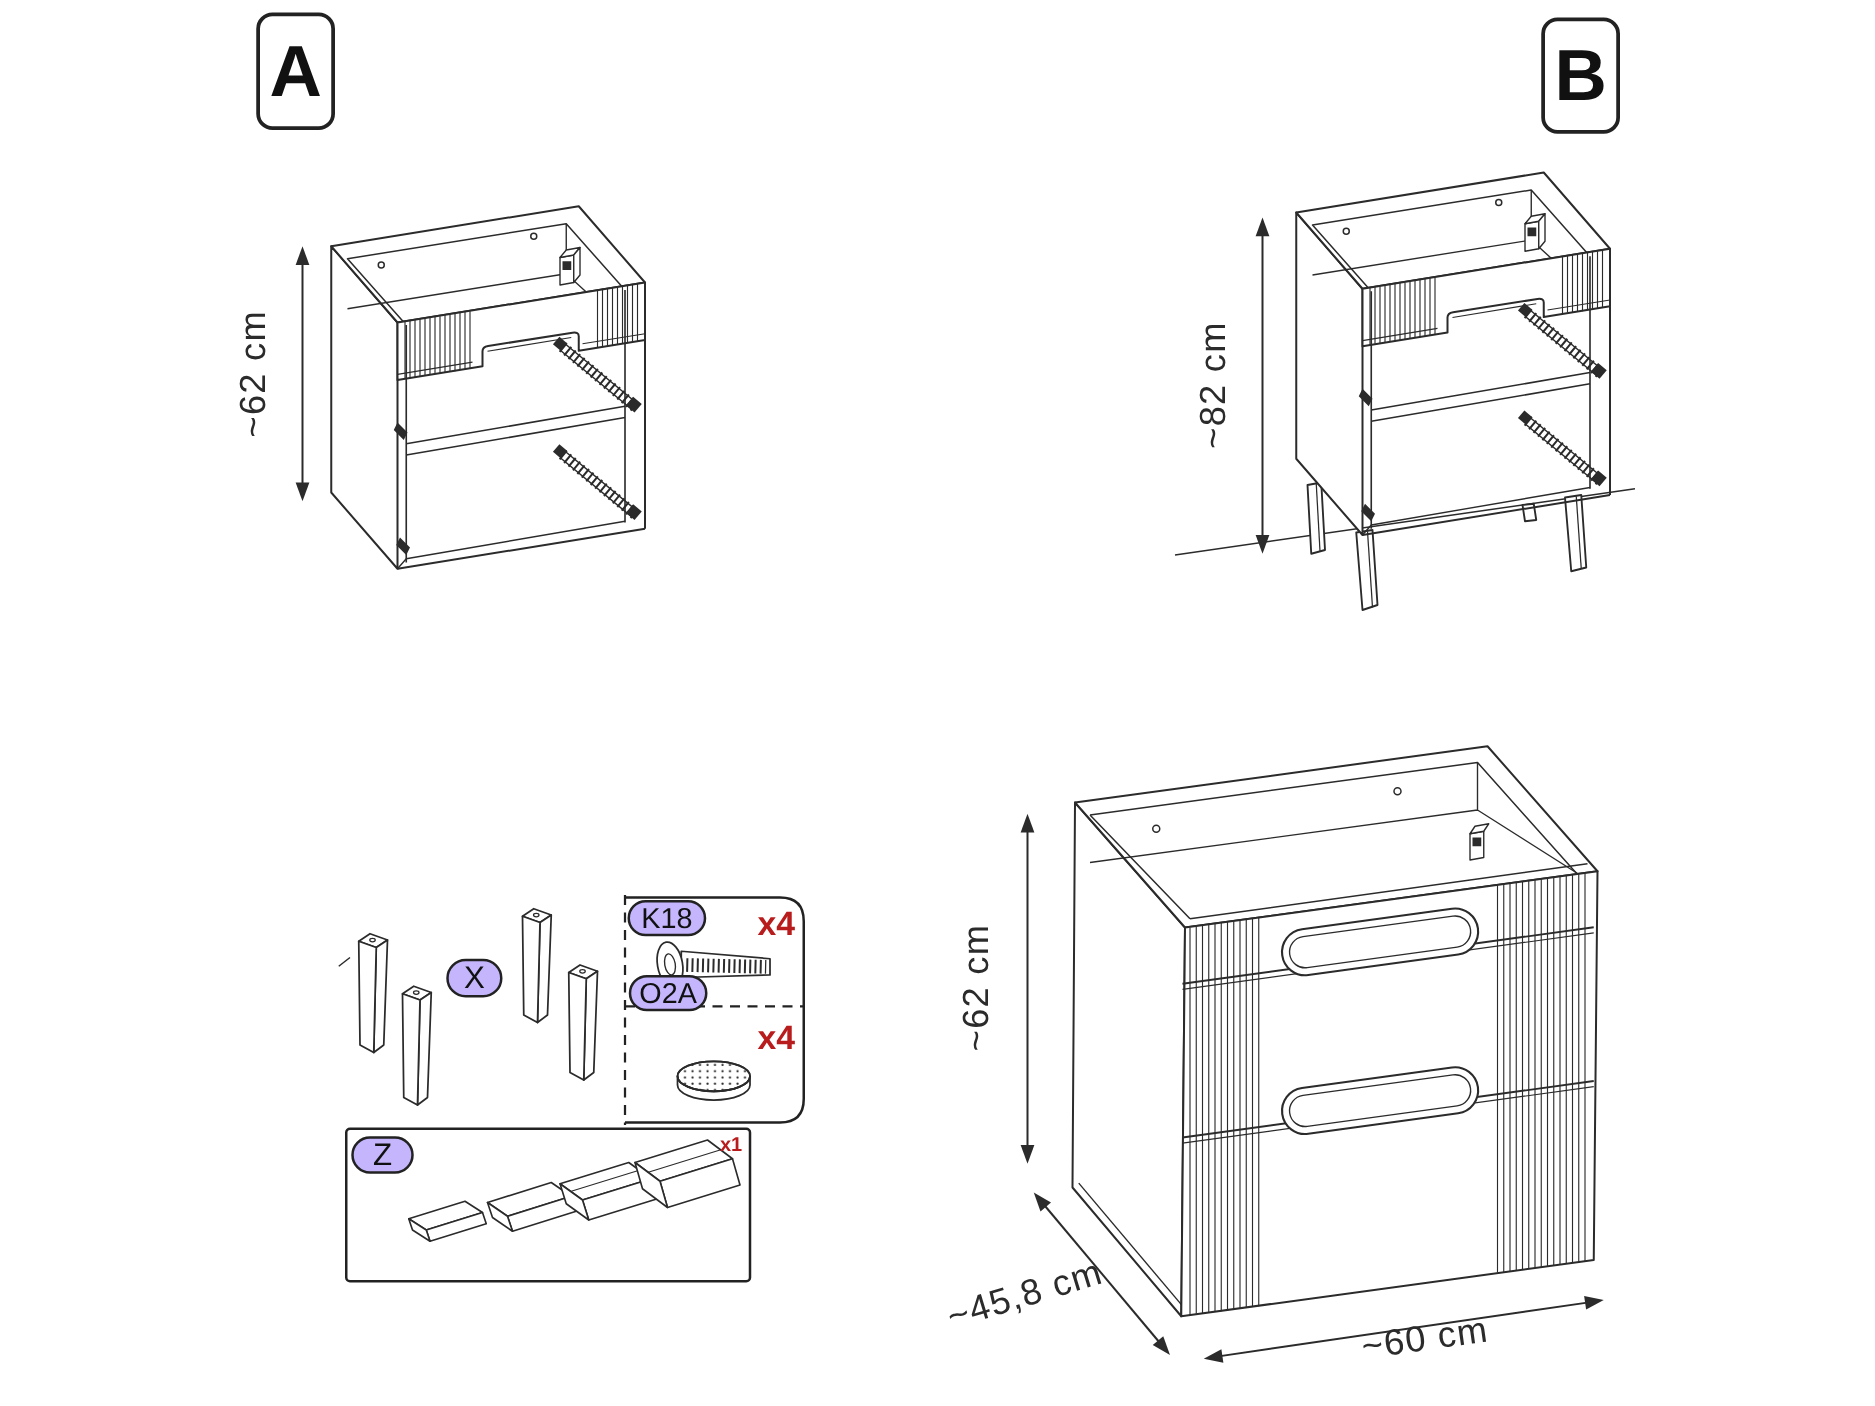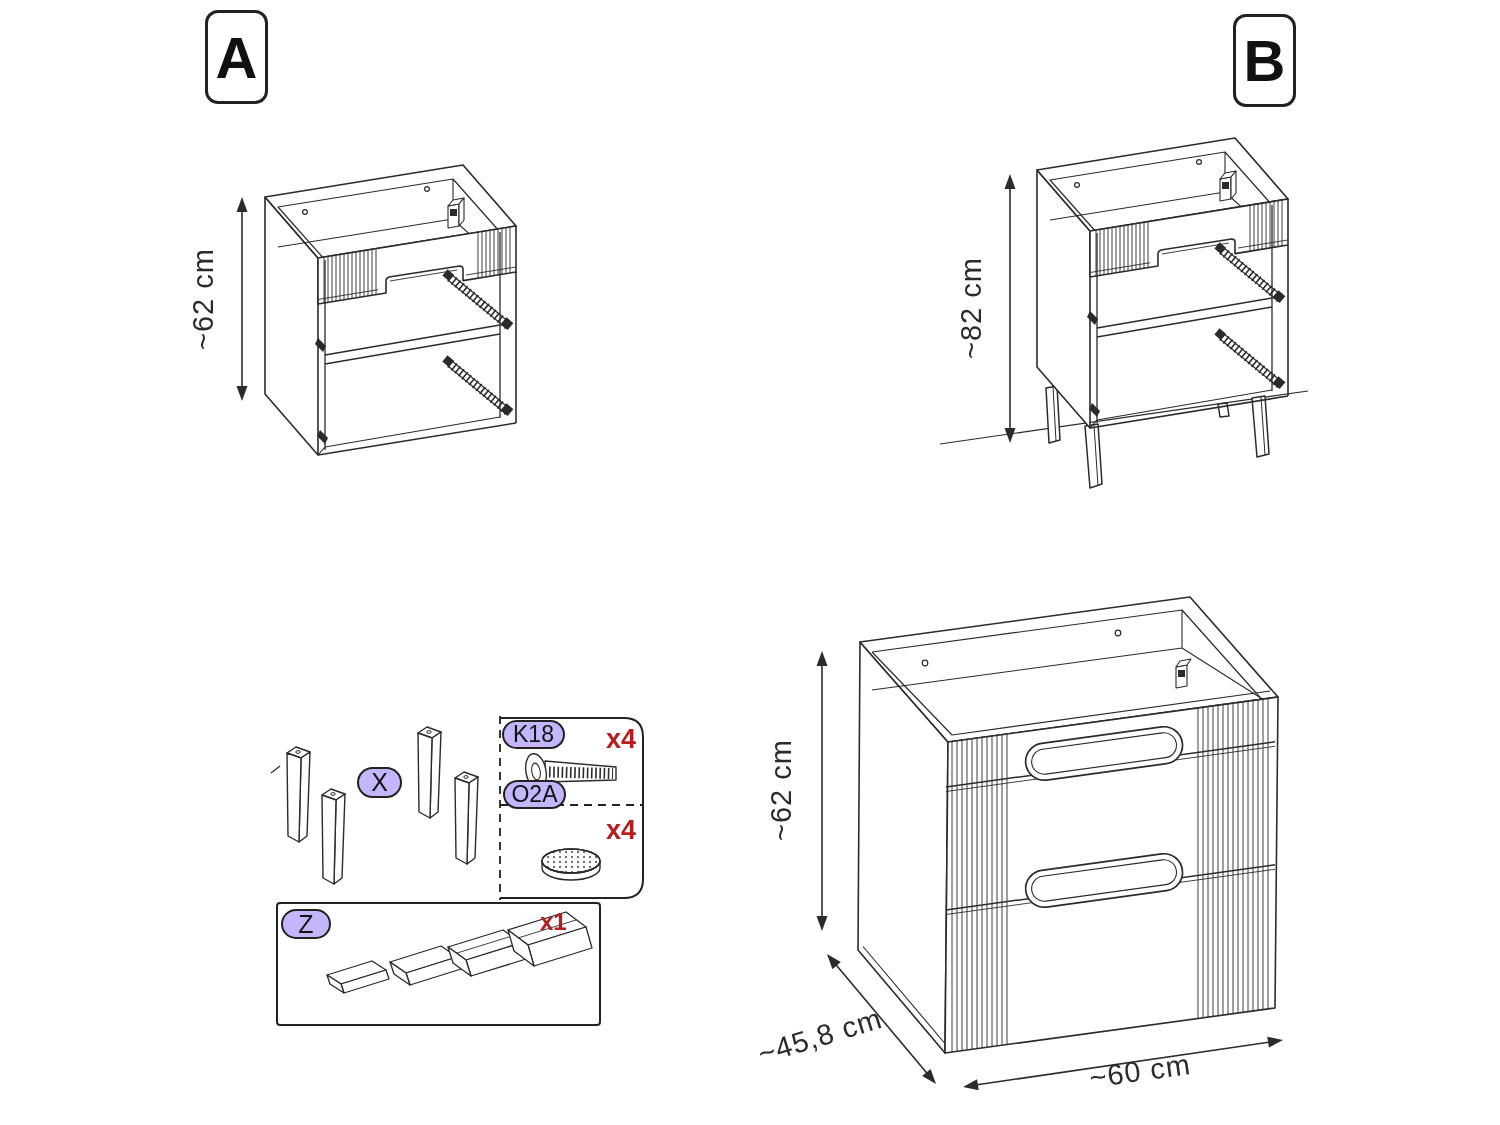--- a/index.html
+++ b/index.html
@@ -228,14 +228,14 @@
   <div class="abs dim rot90" style="left:706px;top:773px;width:150px;height:34px;">~62 cm</div>
   <div class="abs dim" style="left:745px;top:1019px;width:150px;height:34px;transform:rotate(-17deg);">~45,8 cm</div>
   <div class="abs dim" style="left:1070px;top:1054px;width:140px;height:34px;transform:rotate(-8deg);">~60 cm</div>
 
   <div class="abs pill" style="left:357px;top:767px;width:45px;height:31px;font-size:25px;">X</div>
   <div class="abs pill" style="left:502px;top:720px;width:63px;height:29px;font-size:23px;">K18</div>
   <div class="abs qty" style="left:606px;top:724px;font-size:27px;">x4</div>
   <div class="abs pill" style="left:503px;top:780px;width:63px;height:29px;font-size:23px;">O2A</div>
   <div class="abs qty" style="left:606px;top:815px;font-size:27px;">x4</div>
   <div class="abs pill" style="left:281px;top:909px;width:50px;height:30px;font-size:25px;">Z</div>
-  <div class="abs qty" style="left:540px;top:908px;font-size:24px;">x1</div>
+  <div class="abs qty" style="left:576px;top:908px;font-size:16px;">x1</div>
 </div>
 
 </body></html>

